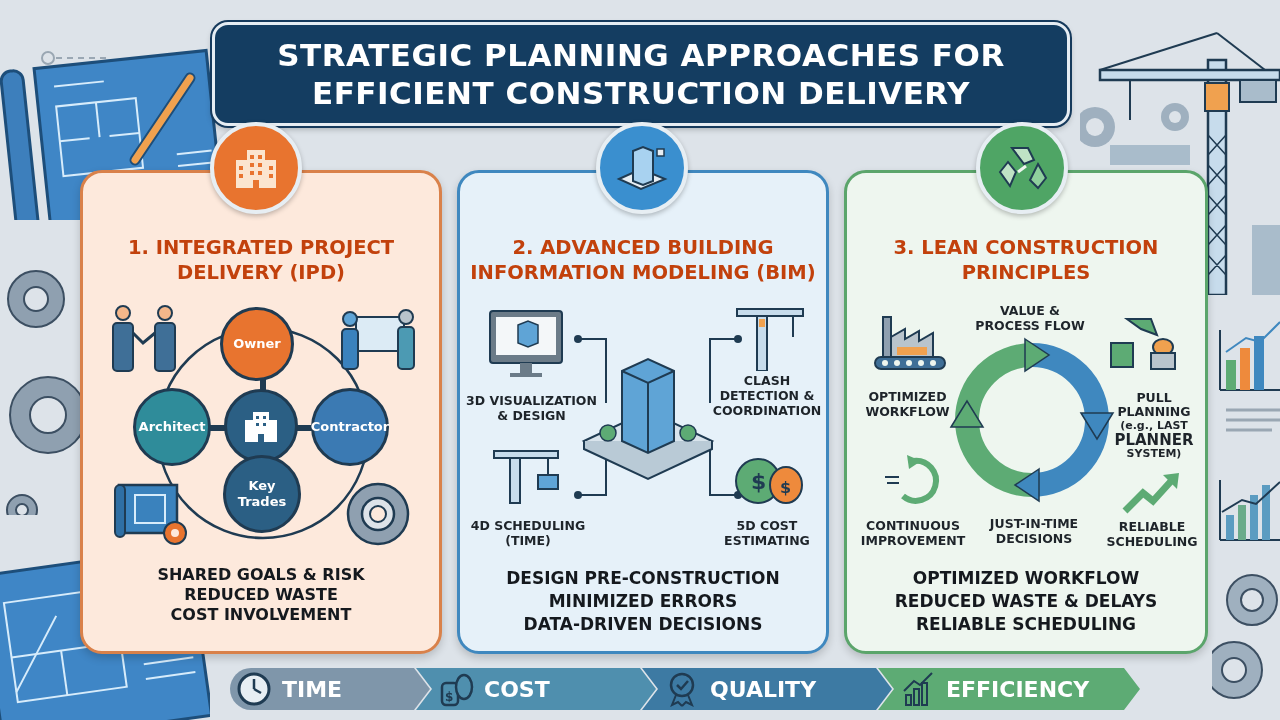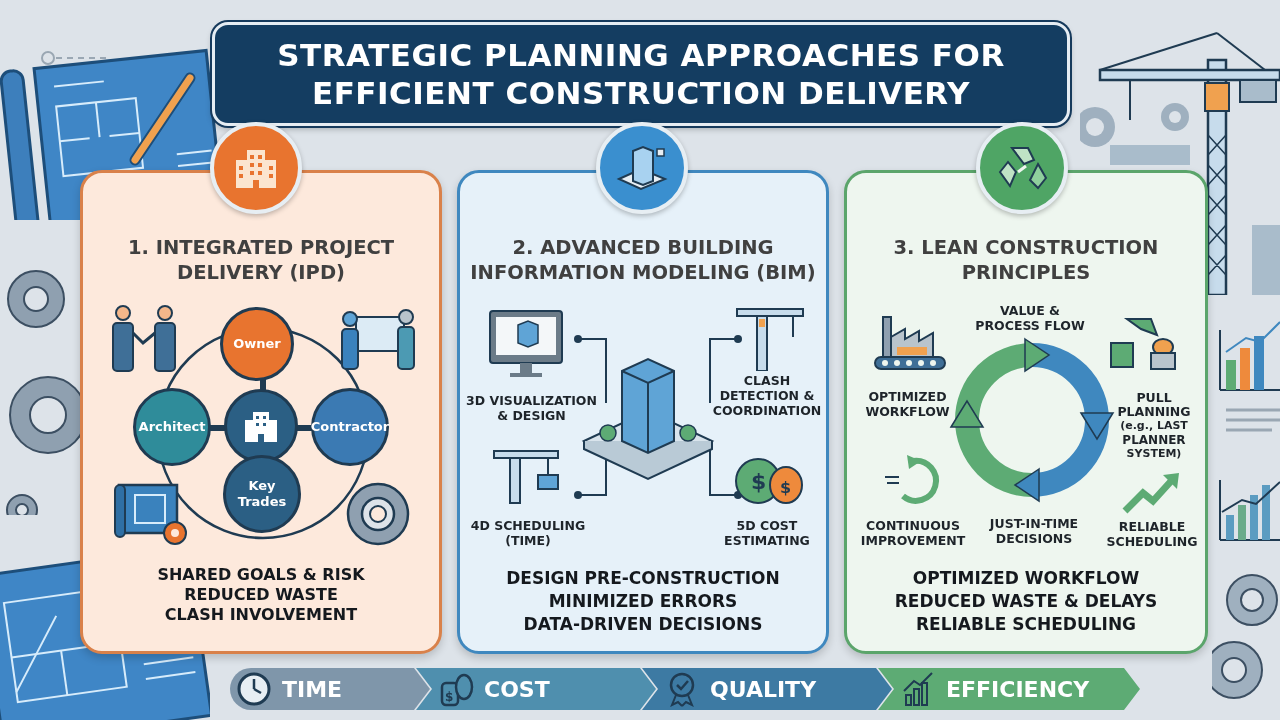--- a/index.html
+++ b/index.html
@@ -34,21 +34,21 @@
   .panel-2 { left: 457px; width: 372px; background: #e6f1f9; border-color: #3f88bf; }
   .panel-3 { left: 844px; width: 364px; background: #eef6ef; border-color: #5ba56b; padding-left: 40px; }
 
   .panel-badge {
     position: absolute; width: 92px; height: 92px; border-radius: 50%;
     border: 4px solid #e7eef3; box-shadow: 0 2px 5px rgba(0,0,0,0.25);
     display: flex; align-items: center; justify-content: center;
   }
   .panel-title {
     position: absolute; left: 0; right: 0; text-align: center;
-    font-weight: bold; font-size: 19.5px; line-height: 25px; color: #404040;
+    font-weight: bold; font-size: 19.5px; line-height: 25px; color: #c2410c;
   }
   .panel-summary {
     position: absolute; left: 0; right: 0; text-align: center;
     font-weight: bold; font-size: 16px; line-height: 20px; color: #15191e;
   }
   .small-label {
     position: absolute; text-align: center; font-weight: bold;
     font-size: 12.5px; line-height: 15px; color: #1e242a;
   }
   .node {
@@ -222,21 +222,21 @@
   </svg>
   <svg class="abs" style="left:260px;top:306px" width="70" height="70">
     <circle cx="35" cy="35" r="30" fill="#8fa0b0" stroke="#1f3b52" stroke-width="2.5"></circle>
     <circle cx="35" cy="35" r="16" fill="#dde3e9" stroke="#1f3b52" stroke-width="2.5"></circle>
     <circle cx="35" cy="35" r="8" fill="#fde9dc" stroke="#1f3b52" stroke-width="2"></circle>
   </svg>
 
   <div class="panel-summary" style="top:392px">
     <div>SHARED GOALS &amp; RISK</div>
     <div>REDUCED WASTE</div>
-    <div>CLASH INVOLVEMENT</div>
+    <div>COST INVOLVEMENT</div>
   </div>
 </div>
 <div class="panel-badge" style="left:210px;top:122px;background:#e8742f;">
   <svg width="46" height="40">
       <rect x="14" y="2" width="18" height="38" fill="#fbe5cf"></rect>
       <rect x="3" y="12" width="11" height="28" fill="#fbe5cf"></rect>
       <rect x="32" y="12" width="11" height="28" fill="#fbe5cf"></rect>
       <g fill="#e8742f">
         <rect x="17" y="7" width="4" height="4"></rect>
         <rect x="25" y="7" width="4" height="4"></rect>
@@ -396,21 +396,21 @@
     <div>PROCESS FLOW</div>
   </div>
   <div class="small-label" style="left:8px;top:216px;width:105px">
     <div>OPTIMIZED</div>
     <div>WORKFLOW</div>
   </div>
   <div class="small-label" style="left:262px;top:218px;width:90px;line-height:14px">
     <div>PULL</div>
     <div>PLANNING</div>
     <div style="font-size:11px">(e.g., LAST</div>
-    <div style="font-size:12px">PLANNER</div>
+    <div style="font-size:15px">PLANNER</div>
     <div style="font-size:11px">SYSTEM)</div>
   </div>
   <div class="small-label" style="left:6px;top:345px;width:120px">
     <div>CONTINUOUS</div>
     <div>IMPROVEMENT</div>
   </div>
   <div class="small-label" style="left:132px;top:343px;width:110px">
     <div>JUST-IN-TIME</div>
     <div>DECISIONS</div>
   </div>

